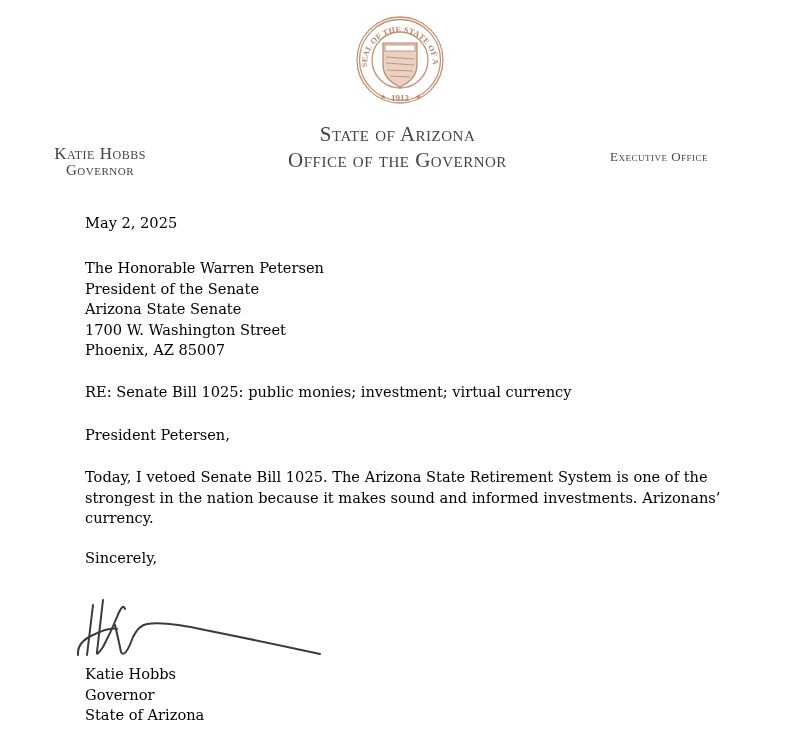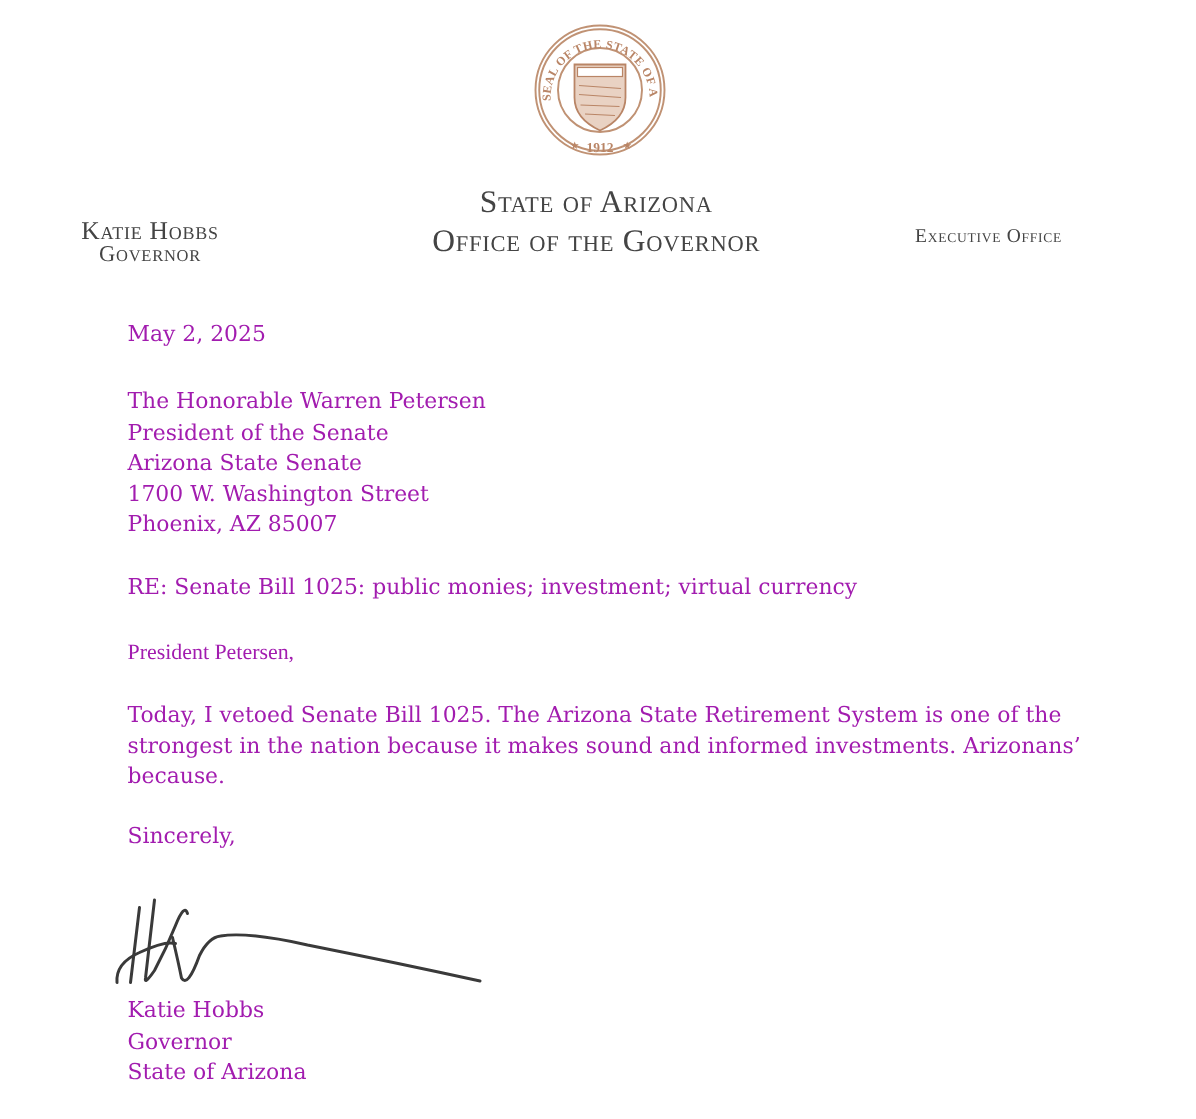--- a/index.html
+++ b/index.html
@@ -4,25 +4,25 @@
   <style>
     html, body { margin: 0; padding: 0; background: #ffffff; }
     body { width: 797px; height: 746px; position: relative; overflow: hidden;
            font-family: "DejaVu Serif", "Liberation Serif", serif; color: #3a3a3a; }
     .seal { position: absolute; left: 355px; top: 13px; width: 90px; height: 98px; }
     .sc { font-family: "Liberation Serif", serif; font-variant: small-caps; color: #444; letter-spacing: 0.5px; }
     .gov-name { position: absolute; left: 51px; top: 146px; font-size: 17px; line-height: 16px; text-align: center; width: 98px; }
     .gov-title { position: absolute; left: 51px; top: 162px; font-size: 15px; text-align: center; width: 98px; }
     .center-hdr { position: absolute; left: 260px; top: 121px; width: 275px; text-align: center; font-size: 21px; line-height: 26px; }
     .exec { position: absolute; left: 610px; top: 149px; font-size: 13px; }
-    .body { position: absolute; left: 85px; font-size: 14.6px; line-height: 20.5px; color: #a21caf; }
+    .body { position: absolute; left: 85px; font-size: 14.6px; line-height: 20.5px; color: #000000; }
     .date { top: 213px; }
     .addr { top: 258px; }
     .re { top: 382px; text-align: center; }
-    .salut { top: 425px; font-family: Liberation Serif, serif; }
+    .salut { top: 425px; }
     .para { top: 467px; width: 650px; }
     .closing { top: 548px; }
     .sig { position: absolute; left: 75px; top: 597px; width: 270px; height: 65px; }
     .signer { top: 664px; }
     .line { display: block; white-space: nowrap; }
   </style>
 </head>
 <body>
 
 <svg class="seal" viewBox="0 0 90 98">
@@ -70,21 +70,21 @@
   <span class="line">Phoenix, AZ 85007</span>
 </div>
 
 <div class="body re">RE: Senate Bill 1025: public monies; investment; virtual currency</div>
 
 <div class="body salut">President Petersen,</div>
 
 <div class="body para">
   <span class="line">Today, I vetoed Senate Bill 1025. The Arizona State Retirement System is one of the</span>
   <span class="line">strongest in the nation because it makes sound and informed investments. Arizonans’</span>
-  <span class="line">because.</span>
+  <span class="line">currency.</span>
 </div>
 
 <div class="body closing">Sincerely,</div>
 
 <svg class="sig" viewBox="0 0 270 65">
   <g fill="none" stroke="#3a3a3a" stroke-width="2" stroke-linecap="round" stroke-linejoin="round">
     <path d="M 18 8 L 12 58"></path>
     <path d="M 3 58 Q 2 45 18 38 Q 35 30 42 32"></path>
     <path d="M 28 3 L 22 55 Q 21 60 28 50 Q 36 35 42 20 Q 48 5 50 12"></path>
     <path d="M 40 28 Q 44 45 46 55 Q 50 62 58 40 Q 64 28 72 27 Q 90 24 130 33 Q 190 45 245 57"></path>

